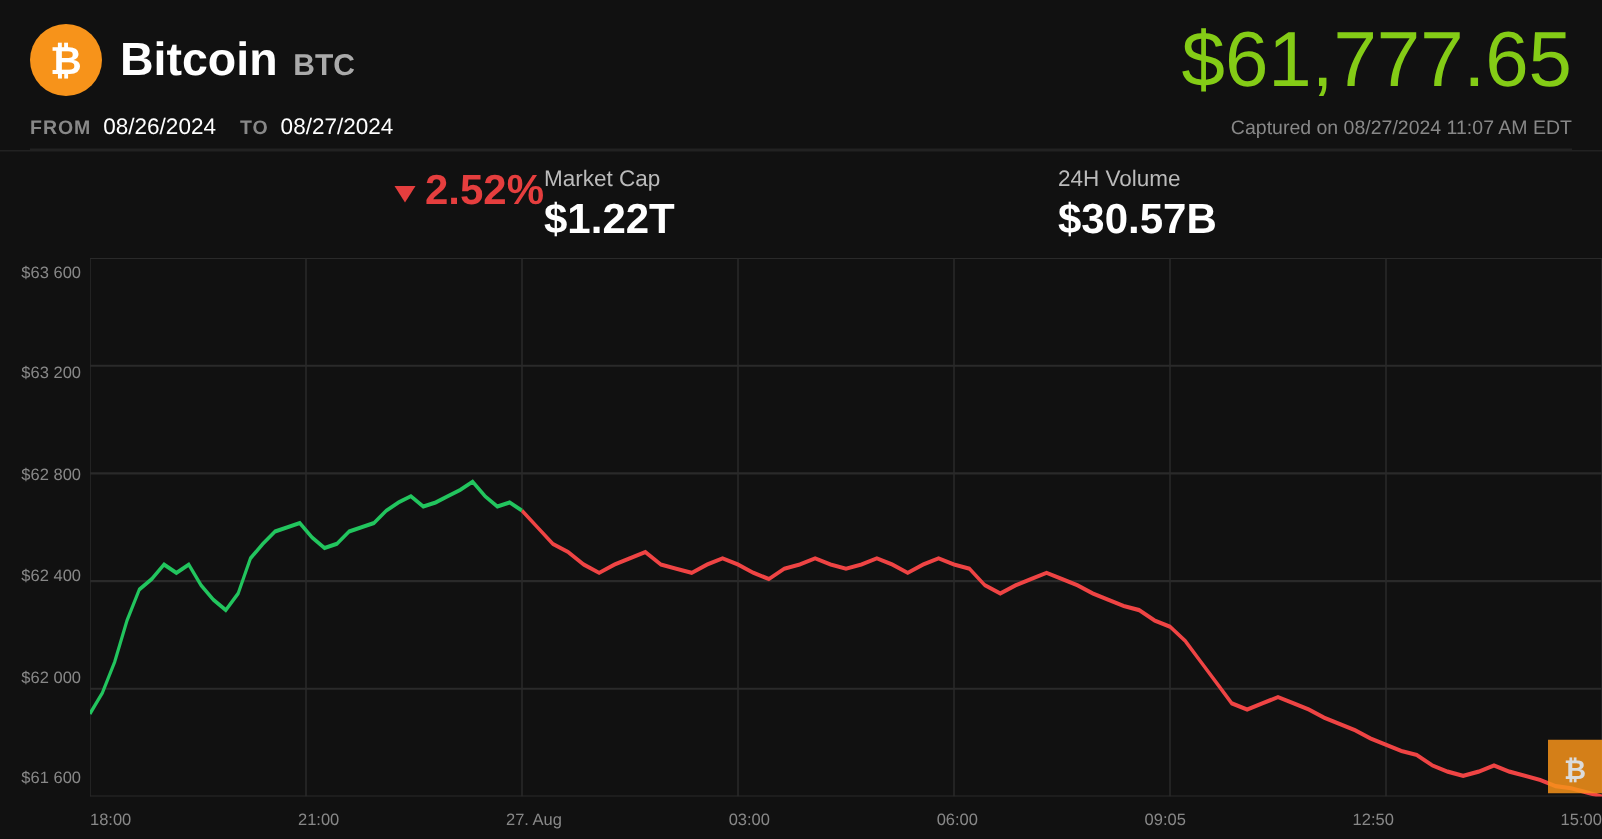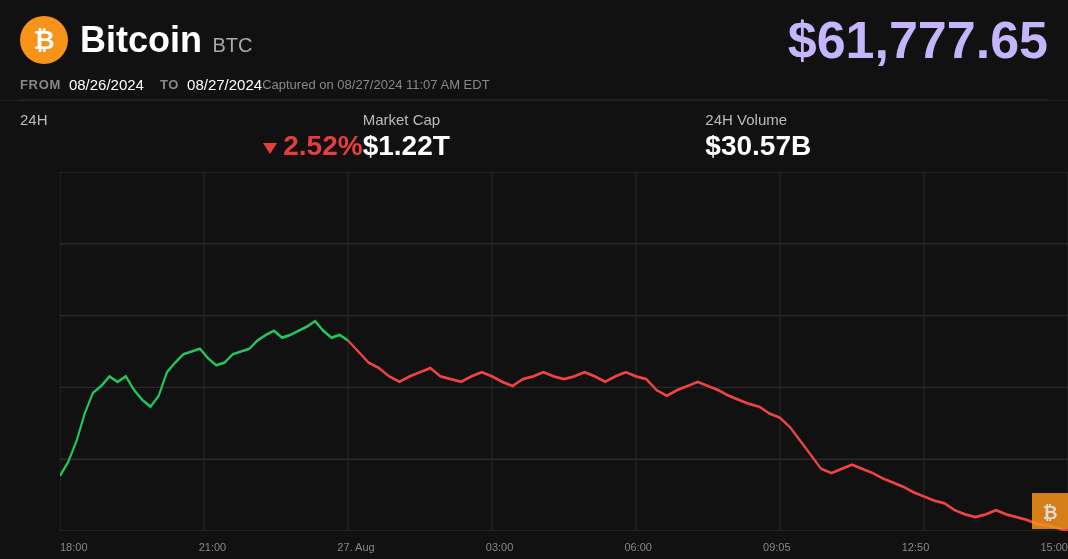--- a/index.html
+++ b/index.html
@@ -37,42 +37,43 @@
       background: #f7931a;
       border-radius: 50%;
       display: flex;
       align-items: center;
       justify-content: center;
       font-size: 26px;
       font-weight: bold;
       color: white;
     }
     .btc-name {
-      font-size: 36px;
+      font-size: 31px;
       font-weight: bold;
       color: #fff;
     }
     .btc-ticker {
       font-size: 20px;
       color: #aaa;
       margin-left: 6px;
-      font-weight: normal;
+      font-weight: bold;
     }
     .header-right {
       text-align: right;
     }
     .price-main {
       font-size: 52px;
-      font-weight: bold;
-      color: #c4b5fd;
+      font-weight: normal;
+      color: #84cc16;
       line-height: 1;
     }
     
     .date-row {
       display: flex;
+      justify-content: space-between;
       align-items: center;
       padding: 2px 20px 6px 20px;
     }
     .date-left {
       display: flex;
       align-items: center;
       gap: 8px;
       font-size: 15px;
     }
     .label-from {
@@ -230,38 +231,45 @@
       <span class="label-to">TO</span>
       <span class="date-value">08/27/2024</span>
     </div>
     <div class="captured-text">Captured on 08/27/2024 11:07 AM EDT</div>
   </div>
 
   <hr class="divider">
 
   <div class="stats-row">
     <div class="stat-item">
-      <div class="stat-label">24H</div>
       <div class="stat-value negative">
         <span class="arrow-down"></span>
         <span>2.52%</span>
       </div>
     </div>
     <div class="stat-item">
       <div class="stat-label">Market Cap</div>
       <div class="stat-value">$1.22T</div>
     </div>
     <div class="stat-item">
       <div class="stat-label">24H Volume</div>
       <div class="stat-value">$30.57B</div>
     </div>
   </div>
 
   <div class="chart-area">
 
+    <div class="y-labels">
+      <span class="y-label">$63 600</span>
+      <span class="y-label">$63 200</span>
+      <span class="y-label">$62 800</span>
+      <span class="y-label">$62 400</span>
+      <span class="y-label">$62 000</span>
+      <span class="y-label">$61 600</span>
+    </div>
 
     <svg class="chart-svg" viewBox="0 0 980 260" preserveAspectRatio="none" style="position:absolute; left:60px; top:0; right:0; bottom:28px; width:calc(100% - 60px); height:calc(100% - 28px);">
 
       <line class="grid-line" x1="0" y1="0" x2="980" y2="0"></line>
       <line class="grid-line" x1="0" y1="52" x2="980" y2="52"></line>
       <line class="grid-line" x1="0" y1="104" x2="980" y2="104"></line>
       <line class="grid-line" x1="0" y1="156" x2="980" y2="156"></line>
       <line class="grid-line" x1="0" y1="208" x2="980" y2="208"></line>
       <line class="grid-line" x1="0" y1="260" x2="980" y2="260"></line>
 

